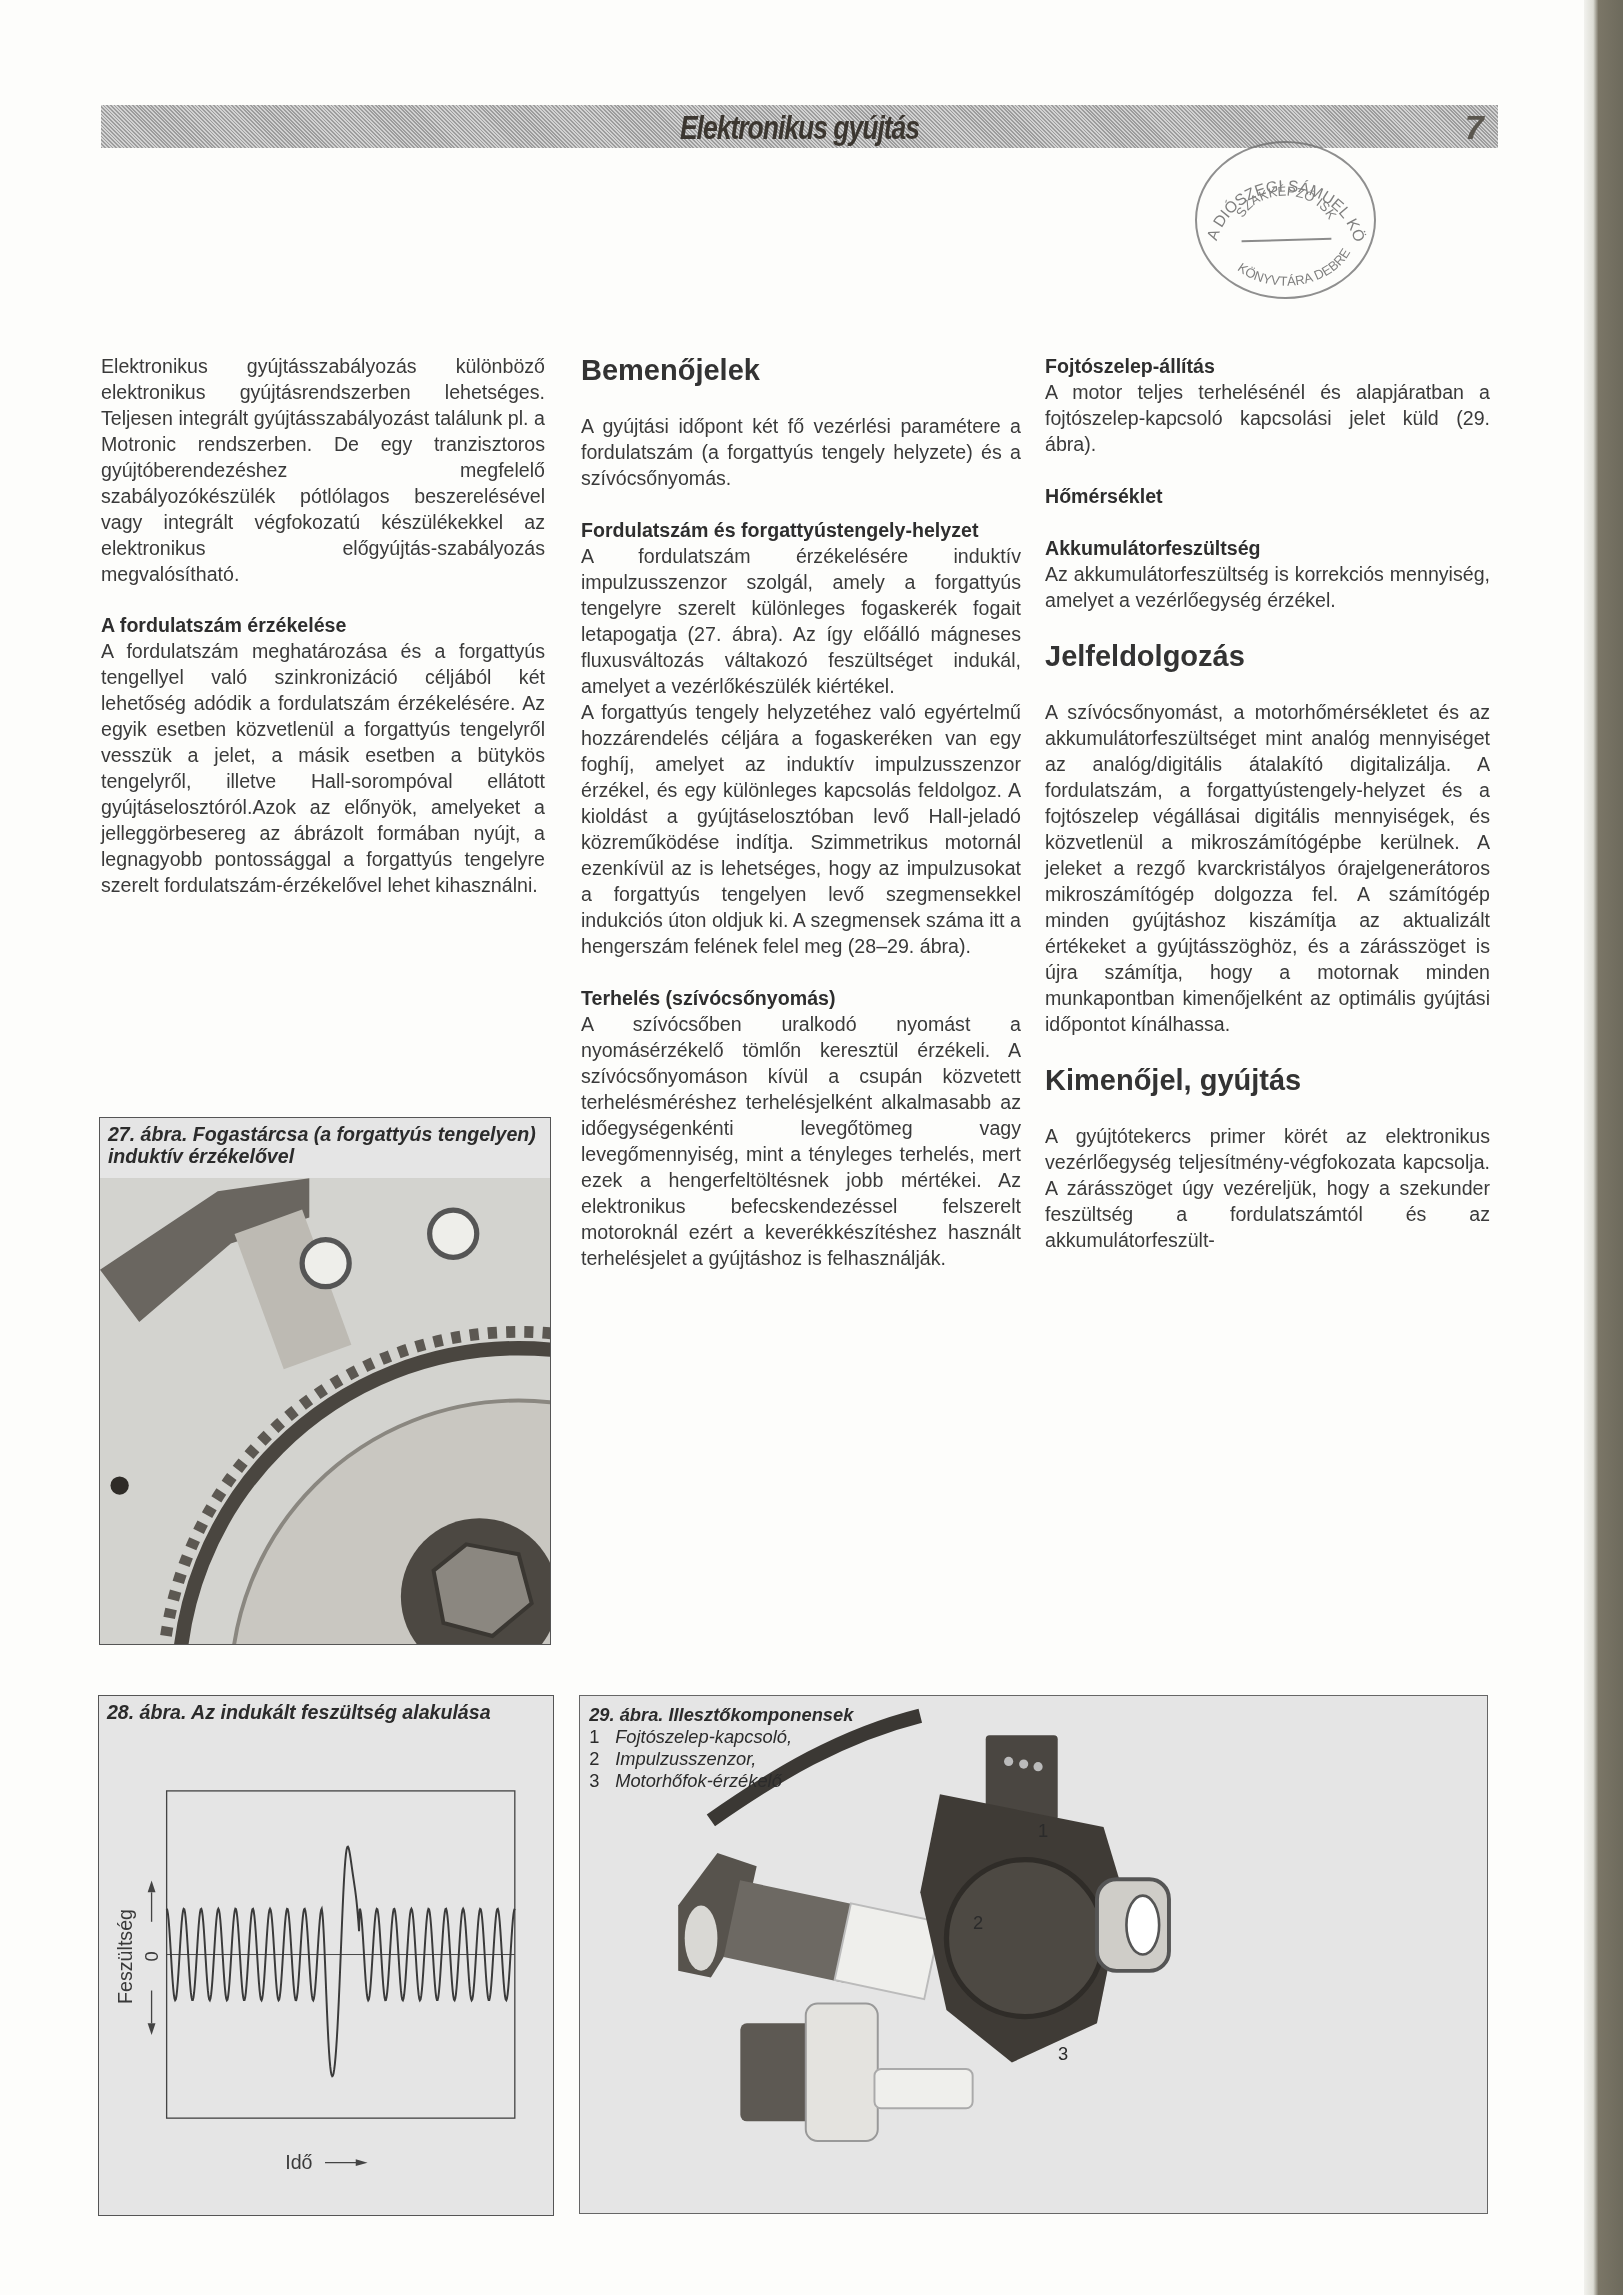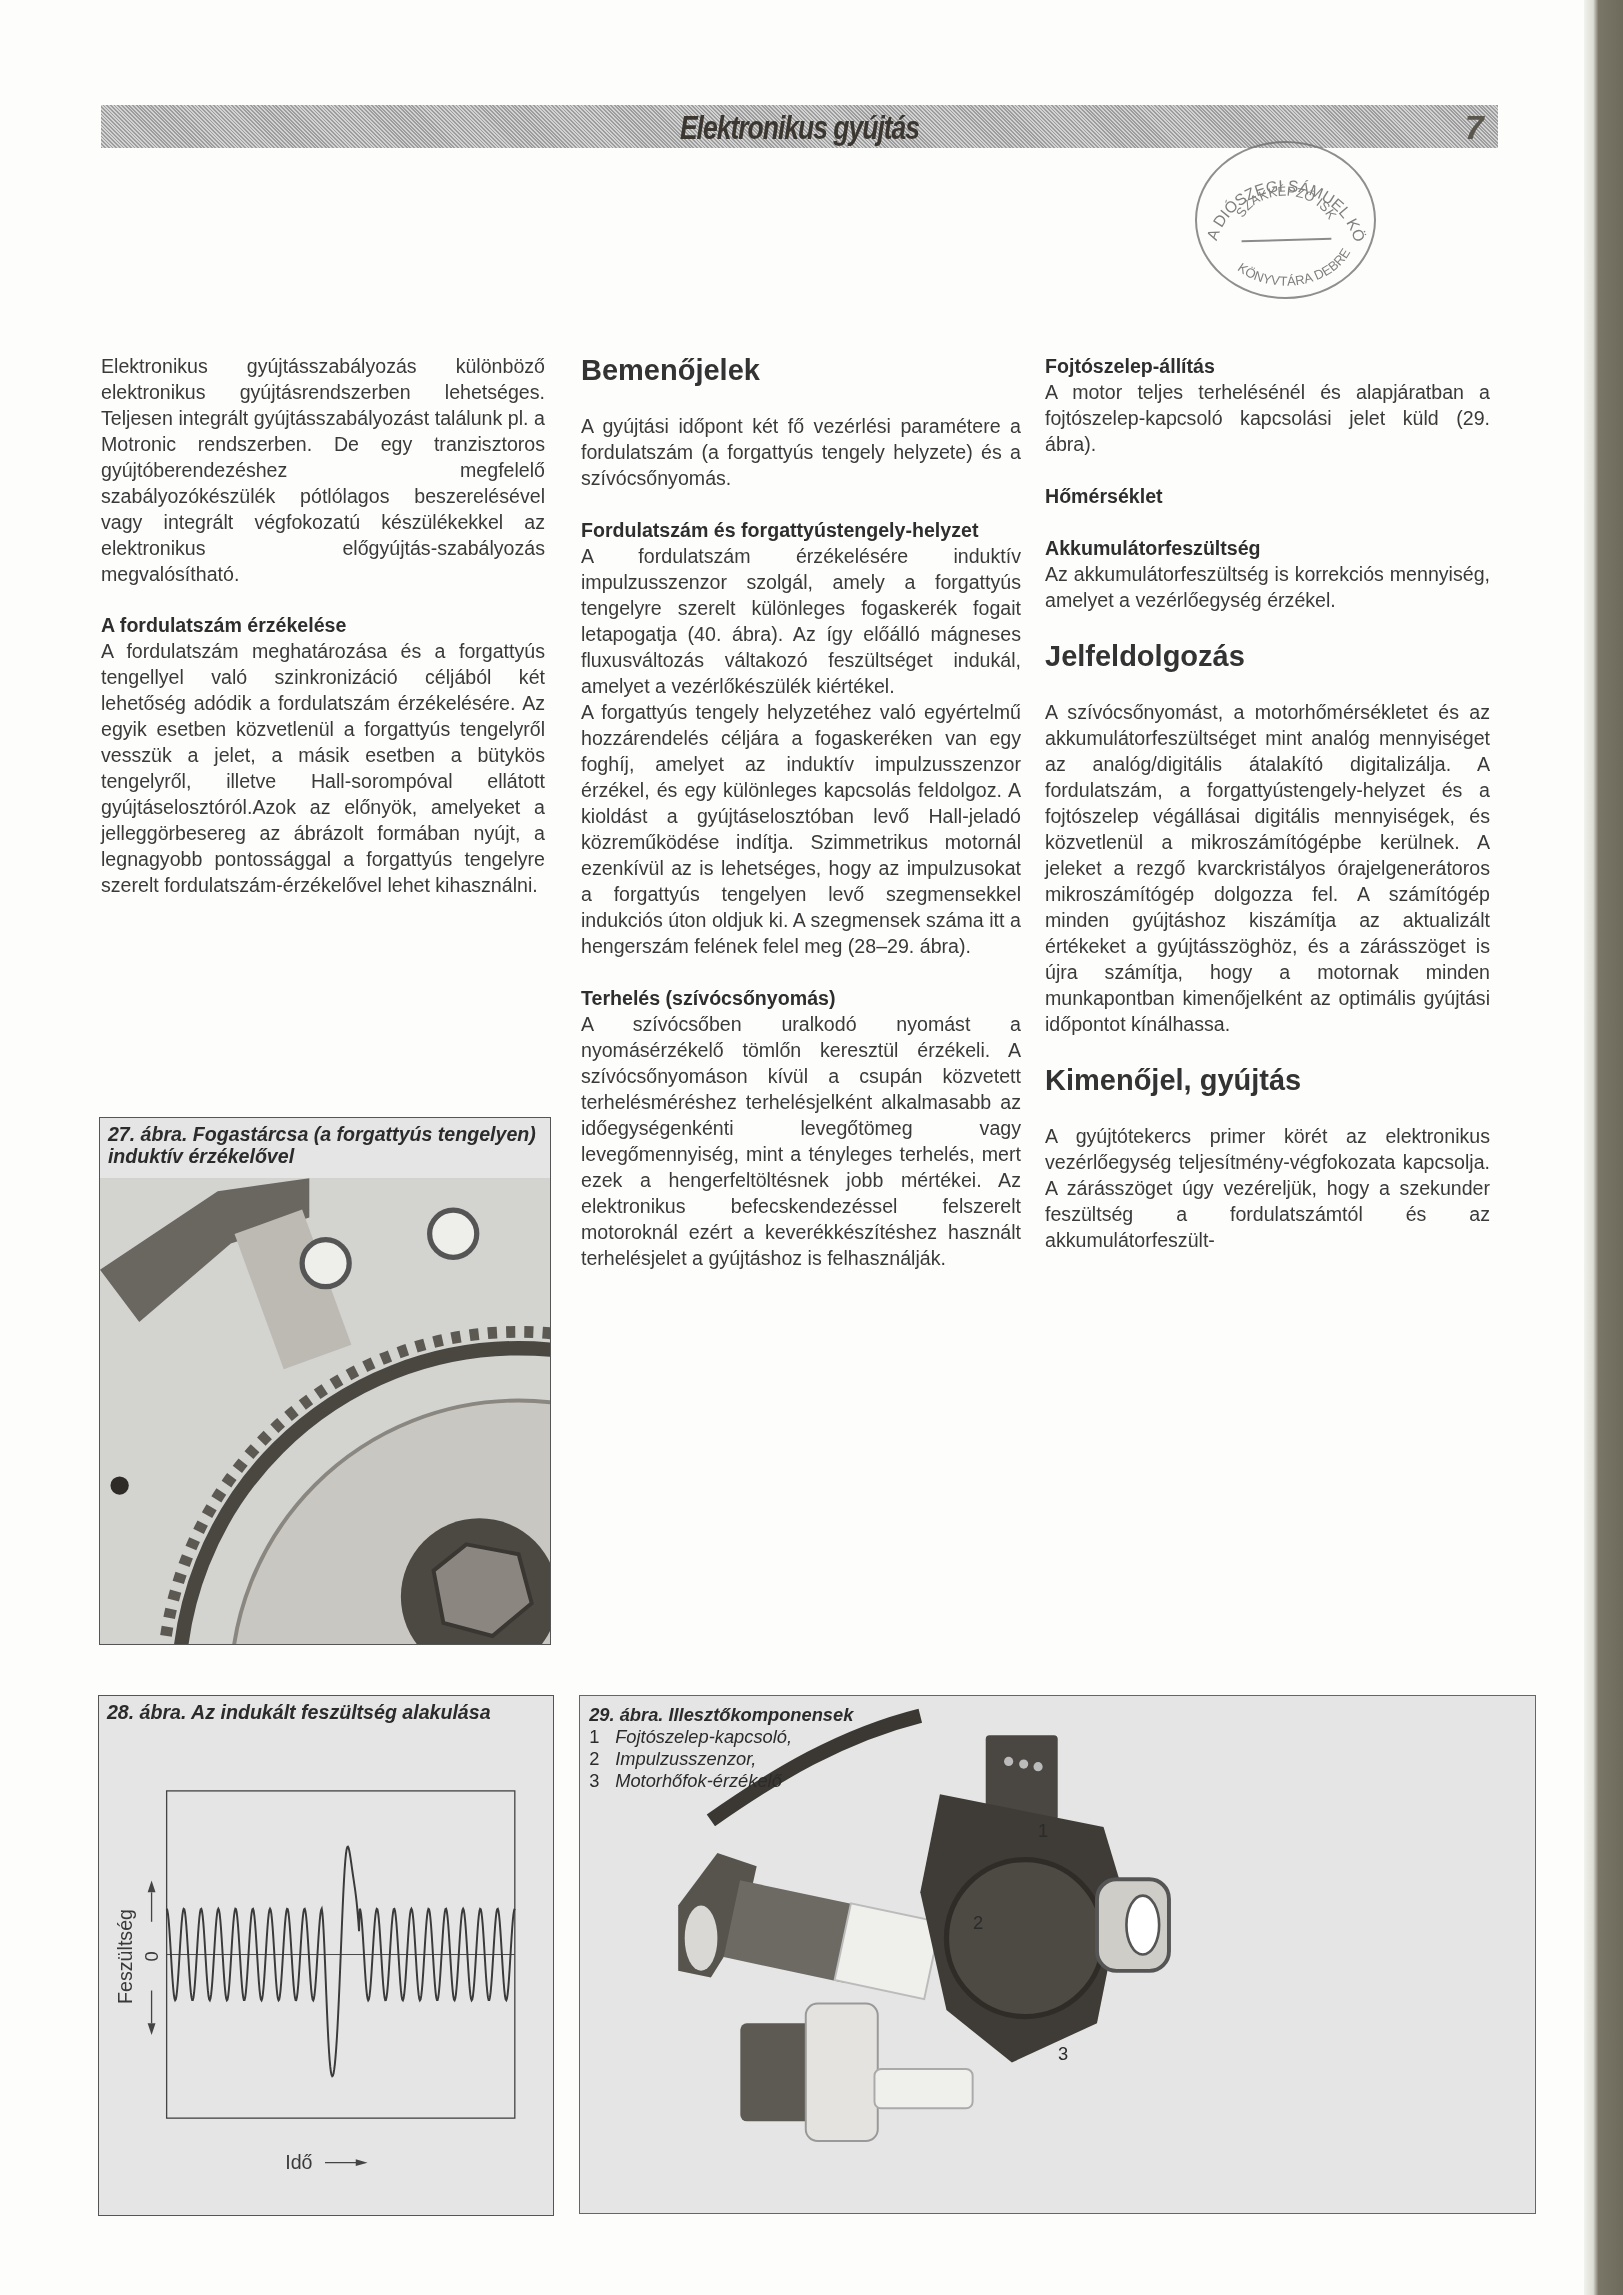--- a/index.html
+++ b/index.html
@@ -37,21 +37,21 @@
   .h-sub { font-weight:bold; font-size:19.6px; color:#2e2e2e; margin:0; }
   .h-main { font-weight:bold; font-size:29px; color:#333; margin:0; line-height:34px; }
   .gap-s { height:25px; }
   .gap-m { height:26px; }
   .figure { position:absolute; border:1.3px solid #555; background:#e5e5e5; }
   .fig-caption { font-weight:bold; font-style:italic; font-size:19.6px; line-height:22px; color:#2b2b2b; padding:5.2px 7.9px; }
   .fig27 { left:99px; top:1117px; width:450px; height:526px; }
   .fig27 .photo { position:absolute; left:0; right:0; top:60px; bottom:0;
     background:#cfcfcb; overflow:hidden; }
   .fig28 { left:98px; top:1695px; width:454px; height:519px; }
-  .fig29 { left:579px; top:1695px; width:907px; height:517px; border-color:#666;padding-left:48px; }
+  .fig29 { left:579px; top:1695px; width:907px; height:517px; border-color:#666; }
   .fig29 .caption-list { position:absolute; left:9.2px; top:7.9px; font-style:italic; font-size:18.3px; line-height:22px; color:#2b2b2b; }
   .fig29 .caption-list .title { font-weight:bold; }
   .fig29 .caption-list .item span.num { display:inline-block; width:26px; font-style:normal; }
   .part-label { position:absolute; font-size:18.3px; color:#2b2b2b; }
   .chart-svg { position:absolute; left:0; top:0; }
   .axis-label { font-family:"Liberation Sans", sans-serif; fill:#3a3a3a; }
 </style>
 </head>
 <body>
 
@@ -88,21 +88,21 @@
   <p class="h-sub">A fordulatszám érzékelése</p>
   <p>A fordulatszám meghatározása és a forgattyús tengellyel való szinkronizáció céljából két lehetőség adódik a fordulatszám érzékelésére. Az egyik esetben közvetlenül a forgattyús tengelyről vesszük a jelet, a másik esetben a bütykös tengelyről, illetve Hall-sorompóval ellátott gyújtáselosztóról.Azok az előnyök, amelyeket a jelleggörbesereg az ábrázolt formában nyújt, a legnagyobb pontossággal a forgattyús tengelyre szerelt fordulatszám-érzékelővel lehet kihasználni.</p>
 </div>
 
 <div class="col col2">
   <p class="h-main">Bemenőjelek</p>
   <div class="gap-m"></div>
   <p>A gyújtási időpont két fő vezérlési paramétere a fordulatszám (a forgattyús tengely helyzete) és a szívócsőnyomás.</p>
   <div class="gap-m"></div>
   <p class="h-sub">Fordulatszám és forgattyústengely-helyzet</p>
-  <p>A fordulatszám érzékelésére induktív impulzusszenzor szolgál, amely a forgattyús tengelyre szerelt különleges fogaskerék fogait letapogatja (40. ábra). Az így előálló mágneses fluxusváltozás váltakozó feszültséget indukál, amelyet a vezérlőkészülék kiértékel.</p>
+  <p>A fordulatszám érzékelésére induktív impulzusszenzor szolgál, amely a forgattyús tengelyre szerelt különleges fogaskerék fogait letapogatja (27. ábra). Az így előálló mágneses fluxusváltozás váltakozó feszültséget indukál, amelyet a vezérlőkészülék kiértékel.</p>
   <p>A forgattyús tengely helyzetéhez való egyértelmű hozzárendelés céljára a fogaskeréken van egy foghíj, amelyet az induktív impulzusszenzor érzékel, és egy különleges kapcsolás feldolgoz. A kioldást a gyújtáselosztóban levő Hall-jeladó közreműködése indítja. Szimmetrikus motornál ezenkívül az is lehetséges, hogy az impulzusokat a forgattyús tengelyen levő szegmensekkel indukciós úton oldjuk ki. A szegmensek száma itt a hengerszám felének felel meg (28–29. ábra).</p>
   <div class="gap-m"></div>
   <p class="h-sub">Terhelés (szívócsőnyomás)</p>
   <p>A szívócsőben uralkodó nyomást a nyomásérzékelő tömlőn keresztül érzékeli. A szívócsőnyomáson kívül a csupán közvetett terhelésméréshez terhelésjelként alkalmasabb az időegységenkénti levegőtömeg vagy levegőmennyiség, mint a tényleges terhelés, mert ezek a hengerfeltöltésnek jobb mértékei. Az elektronikus befecskendezéssel felszerelt motoroknál ezért a keverékkészítéshez használt terhelésjelet a gyújtáshoz is felhasználják.</p>
 </div>
 
 <div class="col col3">
   <p class="h-sub">Fojtószelep-állítás</p>
   <p>A motor teljes terhelésénél és alapjáratban a fojtószelep-kapcsoló kapcsolási jelet küld (29. ábra).</p>
   <div class="gap-m"></div>

